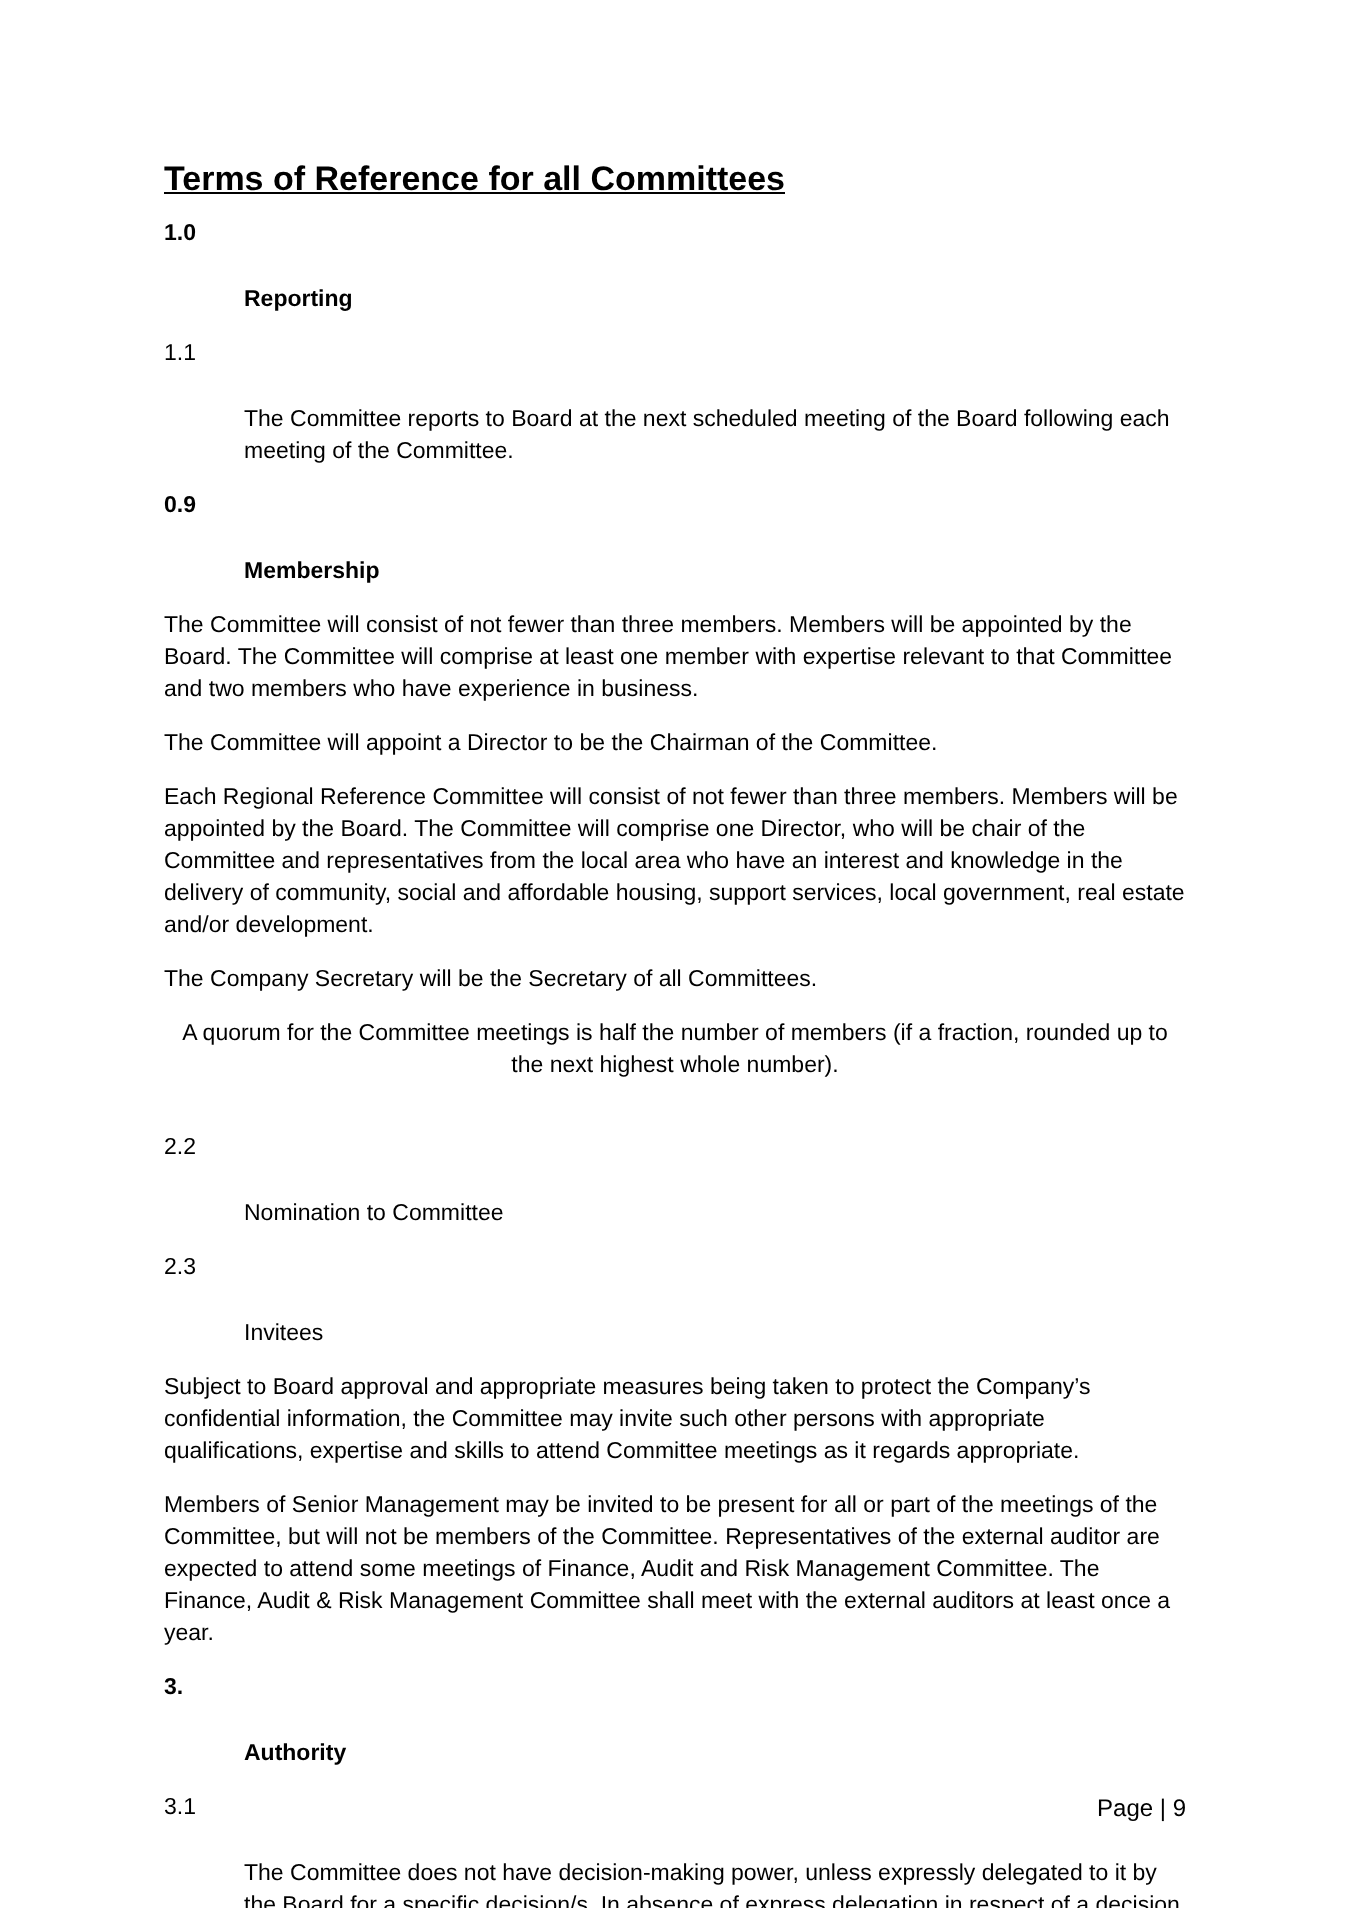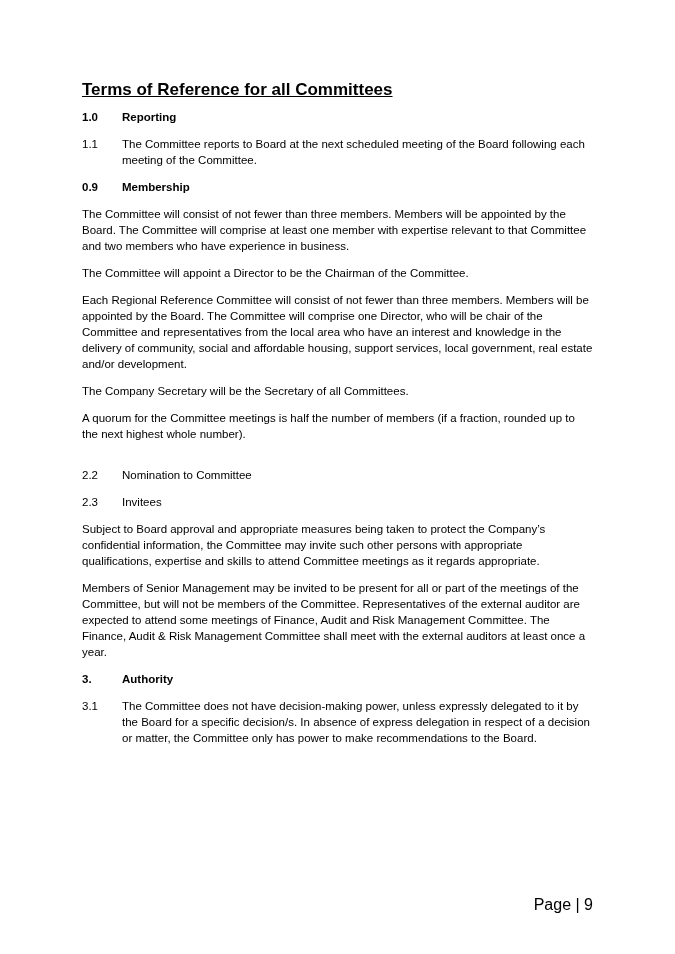--- a/index.html
+++ b/index.html
@@ -35,33 +35,35 @@
   }
   .item {
     display: flex;
   }
   .item .num {
     width: 40px;
     flex: none;
   }
   .item .txt {
     flex: 1;
+    margin-top: 33px;
   }
   .bold {
     font-weight: bold;
   }
   .gap-after {
     margin-bottom: 25px;
+    text-align: center;
   }
   .footer {
     position: absolute;
     left: 82px;
     right: 82px;
     bottom: 42px;
-    font-size: 16px;
+    font-size: 12px;
     line-height: 15px;
   }
   .footer .pg {
     text-align: right;
   }
   .footer .doc {
     text-align: left;
   }
 </style>
 </head>

